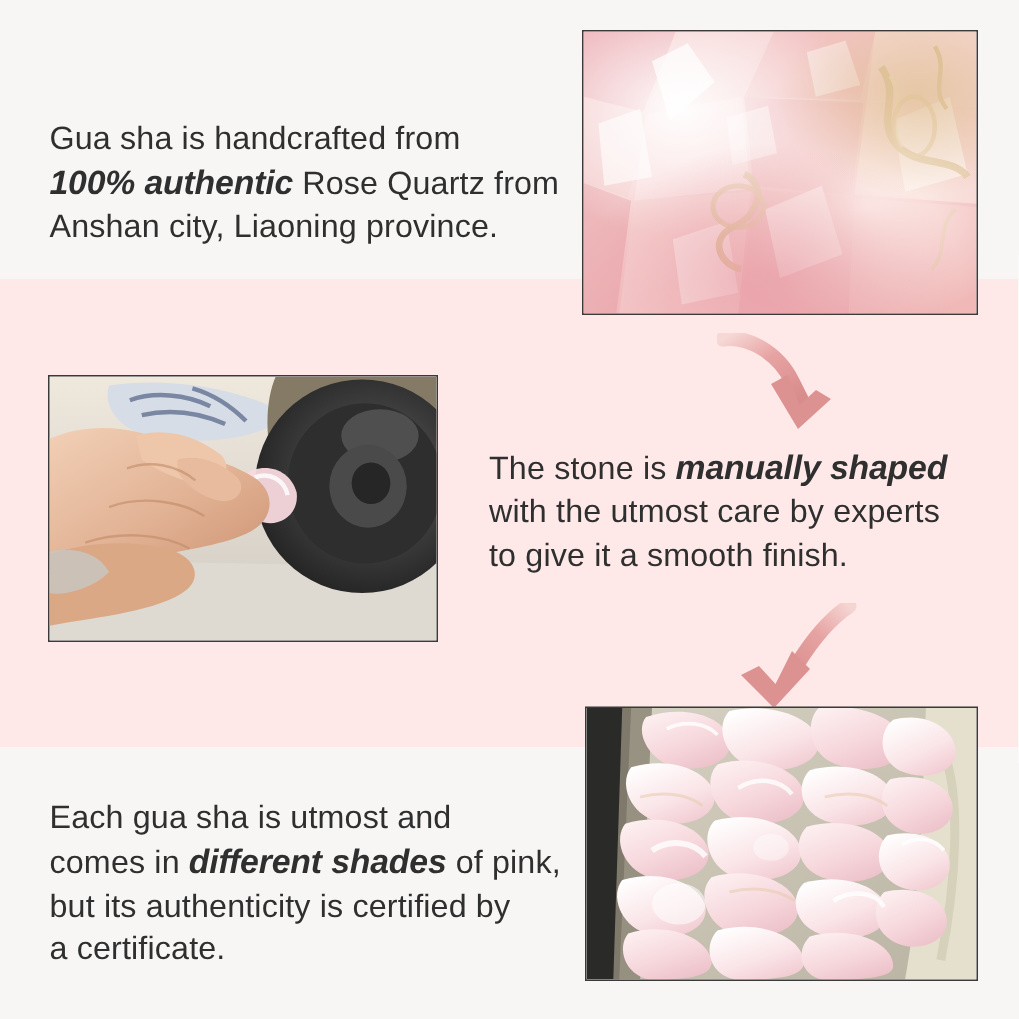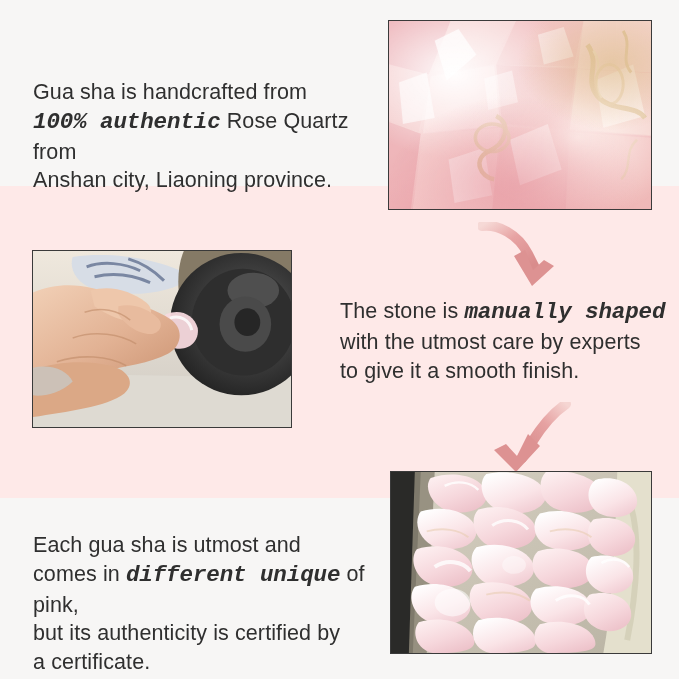--- a/index.html
+++ b/index.html
@@ -34,29 +34,29 @@
   .text-block {
     position: absolute;
     color: #2f2f2f;
     font-size: 21.5px;
     line-height: 1.33;
     letter-spacing: 0.1px;
     font-weight: 400;
     white-space: pre-line;
   }
   .text-block .em {
-    font-family: Liberation Mono, monospace;
+    font-family: Liberation Sans, sans-serif;
     font-style: italic;
     font-weight: 700;
     letter-spacing: -0.1px;
     font-size: 22.5px;
   }
 
   #text-1 { left: 33px;  top: 78px;  width: 350px; }
-  #text-2 { left: 340px; top: 297px; width: 340px; }
+  #text-2 { left: 326px; top: 297px; width: 340px; }
   #text-3 { left: 33px;  top: 531px; width: 350px; }
 
   
   .photo {
     position: absolute;
     border: 1.5px solid #3a3a3a;
     overflow: hidden;
     box-sizing: border-box;
     background: #ddd;
   }
@@ -239,21 +239,21 @@
           <stop offset="45%" stop-color="#e6a2a2"></stop>
           <stop offset="100%" stop-color="#d88b8b"></stop>
         </linearGradient>
       </defs>
       <path d="M98,2 C86,10 74,24 64,40 L54,56" stroke="url(#ag2)" stroke-width="10" fill="none" stroke-linecap="round"></path>
       <path d="M72,44 L48,70 L26,48 L38,42 L49,54 L60,32 Z" fill="#dd9292"></path>
     </svg>
   </div>
 
   <div class="text-block" id="text-3"><span>Each gua sha is utmost and
-comes in </span><span class="em">different unique</span><span> of pink,
+comes in </span><span class="em">different shades</span><span> of pink,
 but its authenticity is certified by
 a certificate.</span></div>
 
   <div class="photo" id="photo-tray">
     <svg viewBox="0 0 262 183" preserveAspectRatio="none">
       <defs>
         <linearGradient id="traybg" x1="0" y1="0" x2="1" y2="1">
           <stop offset="0%" stop-color="#d8d2c4"></stop>
           <stop offset="100%" stop-color="#b9b3a3"></stop>
         </linearGradient>

